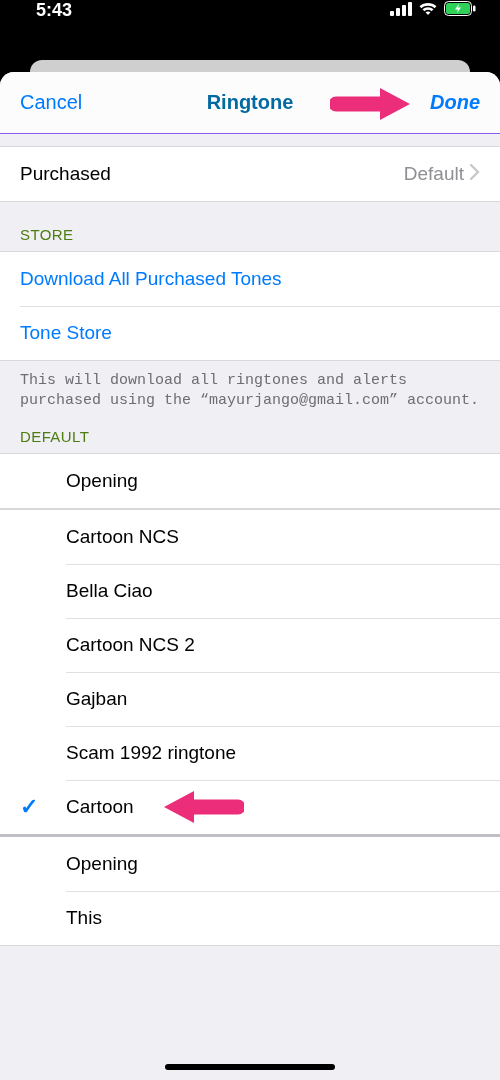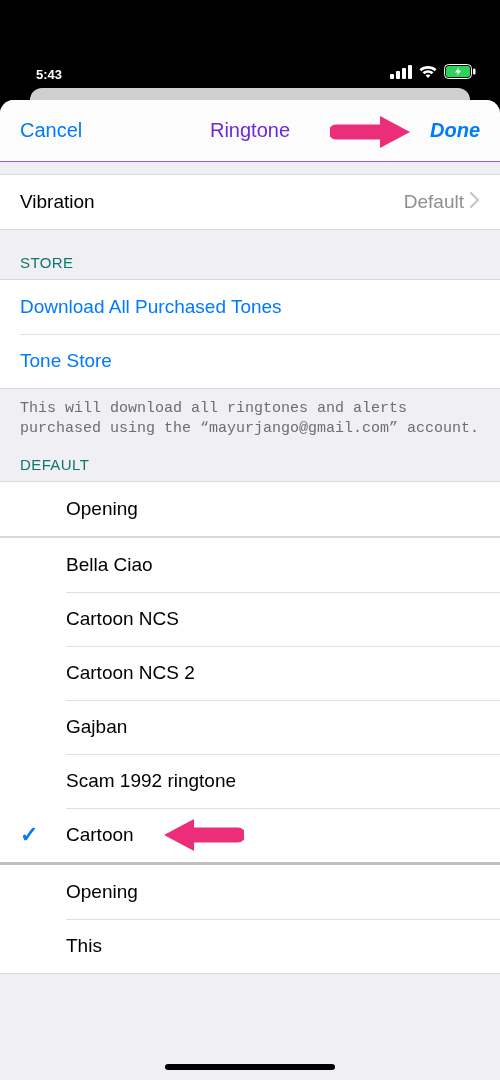--- a/index.html
+++ b/index.html
@@ -10,25 +10,24 @@
       position: relative;
     }
 
     
     .status-bar {
       height: 54px;
       background: #000;
       color: #fff;
       display: flex;
       justify-content: space-between;
-      align-items: flex-end;
+      align-items: flex-start;
       padding: 0 24px 0 36px;
-      font-size: 13px;
+      font-size: 18px;
       font-weight: 600;
-      margin-top: 28px;
     }
     .status-right { display: flex; align-items: center; gap: 6px; }
 
     
     .sheet-backdrop {
       height: 18px;
       background: #000;
       position: relative;
     }
     .sheet-peek {
@@ -53,30 +52,30 @@
       background: rgba(252,252,252,0.98);
       height: 62px;
       display: flex;
       align-items: center;
       justify-content: space-between;
       padding: 0 20px;
       border-bottom: 1px solid #8b5cf6;
       position: relative;
     }
     .nav-cancel { color: #007aff; font-size: 20px; }
-    .nav-title { font-size: 20px; font-weight: 400; color: #6d28d9; position: absolute; left: 0; right:0; text-align:center; pointer-events: none;}
+    .nav-title { font-size: 20px; font-weight: 700; color: #0369a1; position: absolute; left: 0; right:0; text-align:center; pointer-events: none;}
     .nav-done { color: #007aff; font-size: 20px; font-weight: 600; font-style: italic; }
 
     .content { flex: 1; overflow: hidden; background: #efeff4; }
 
     .gap-sm { height: 12px; }
 
     .section-header {
       font-size: 15px;
-      color: #0f766e;
+      color: #4d7c0f;
       padding: 8px 20px 8px 20px;
       text-transform: uppercase;
       letter-spacing: 0.4px;
     }
     .section-header.tight { padding-top: 24px; padding-bottom: 8px; }
 
     .section-footer {
       font-size: 15px;
       color: #6d6d72;
       padding: 10px 20px 12px 20px;
@@ -179,21 +178,21 @@
     <svg class="arrow-annotation" style="left:330px; top:14px;" width="82" height="36" viewBox="0 0 82 36">
       <line x1="6" y1="18" x2="56" y2="18" stroke="#ec2d7a" stroke-width="15" stroke-linecap="round"></line>
       <path d="M50 2 L80 18 L50 34 Z" fill="#ec2d7a"></path>
     </svg>
   </div>
 
   <div class="content">
     <div class="gap-sm"></div>
     <div class="cell-group">
       <div class="cell">
-        <span>Vibration</span>
+        <span>Purchased</span>
         <span class="cell-value">Default</span>
         <span class="chevron">
           <svg width="10" height="16" viewBox="0 0 10 16">
               <path d="M1 1 L8 8 L1 15" stroke="#c7c7cc" stroke-width="2.4" fill="none" stroke-linecap="round" stroke-linejoin="round"></path>
             </svg>
         </span>
       </div>
     </div>
 
     <div class="section-header tight">STORE</div>
@@ -209,24 +208,24 @@
 
     <div class="section-header" style="padding-top:4px;">DEFAULT</div>
     <div class="cell-group">
       <div class="cell tone">
         <span>Opening</span>
       </div>
     </div>
 
     <div class="cell-group">
       <div class="cell tone">
+        <span>Cartoon NCS</span>
+      </div>
+      <div class="cell tone">
         <span>Bella Ciao</span>
-      </div>
-      <div class="cell tone">
-        <span>Cartoon NCS</span>
       </div>
       <div class="cell tone">
         <span>Cartoon NCS 2</span>
       </div>
       <div class="cell tone">
         <span>Gajban</span>
       </div>
       <div class="cell tone">
         <span>Scam 1992 ringtone</span>
       </div>

